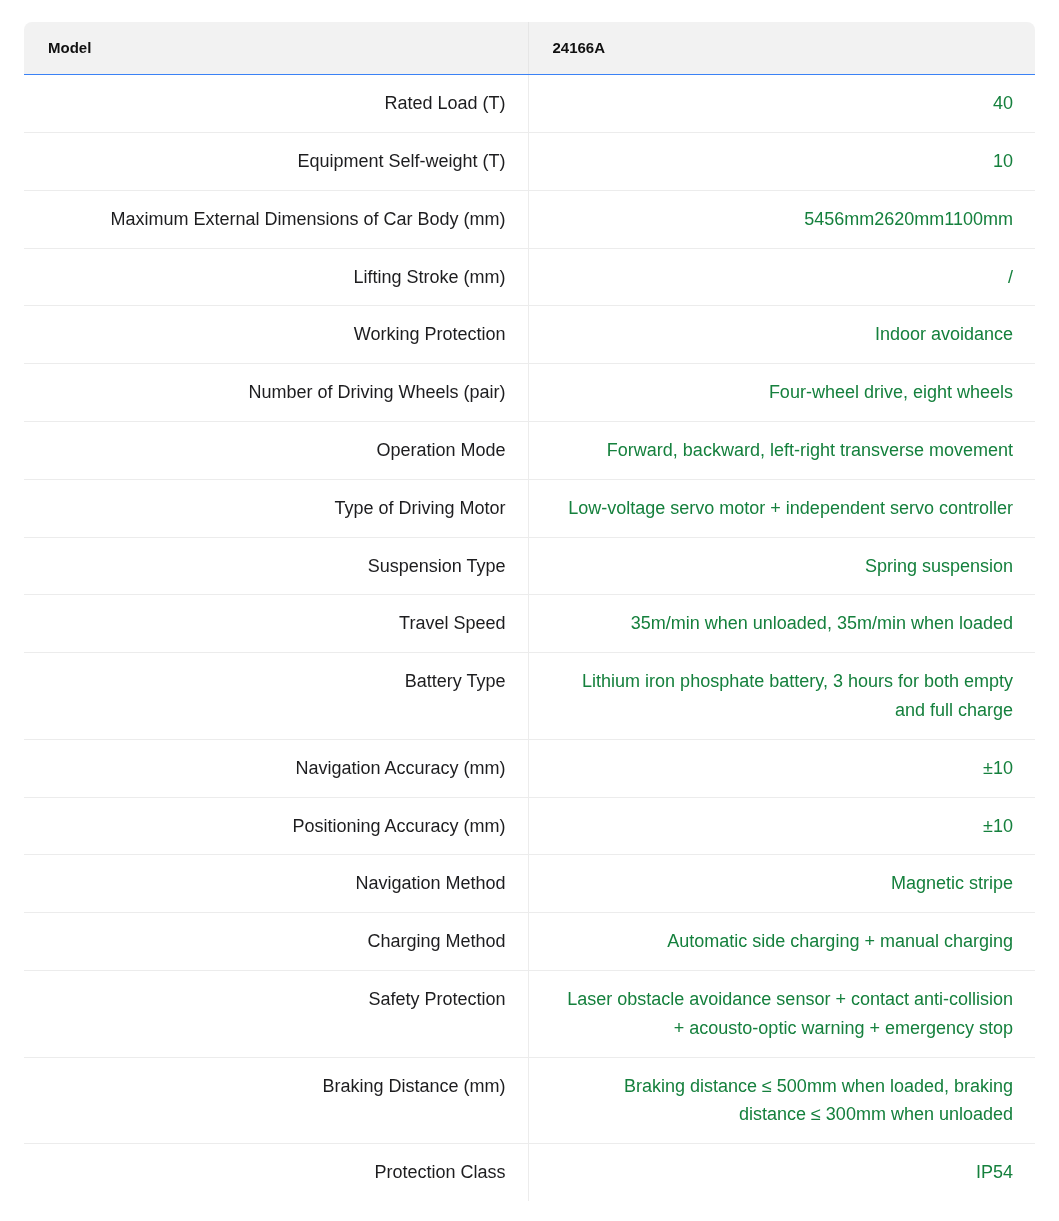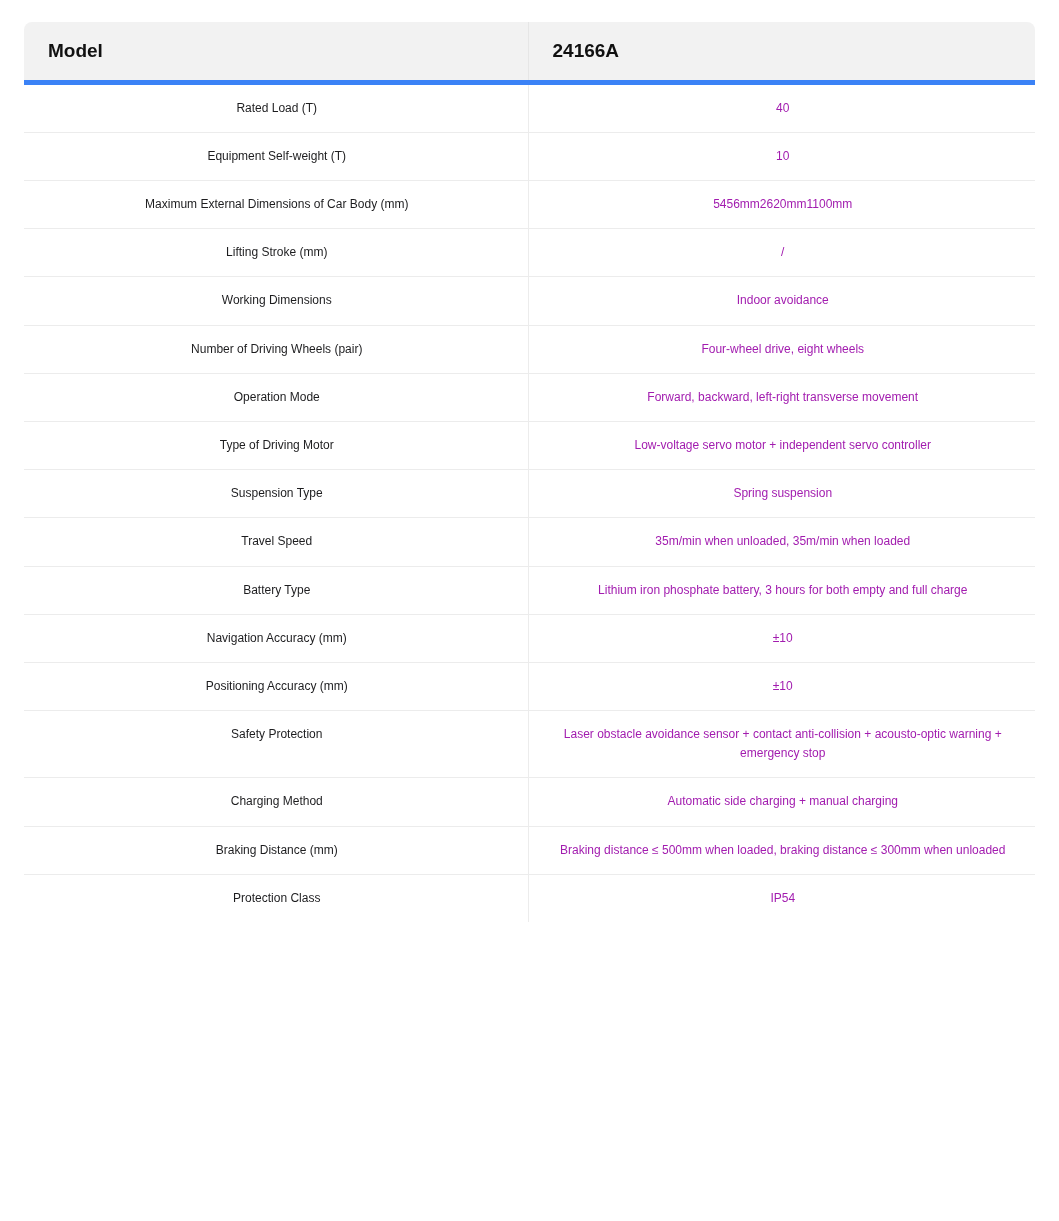--- a/index.html
+++ b/index.html
@@ -29,49 +29,49 @@
     border-top-right-radius: 8px;
     overflow: hidden;
   }
   table.spec-table col.col-label { width: 504px; }
   table.spec-table col.col-value { width: 507px; }
 
   table.spec-table tr.header-row {
     background: #f2f2f2;
   }
   table.spec-table tr.header-row th {
-    font-size: 19px;
+    font-size: 15px;
     font-weight: bold;
     color: #111111;
     text-align: left;
     padding: 16px 22px 16px 24px;
-    border-bottom: 5px solid #3b82f6;
+    border-bottom: 1px solid #3b82f6;
     vertical-align: top;
     line-height: 1.35;
   }
   table.spec-table tr.header-row th.label-cell {
     border-right: 1px solid #e6e6e6;
   }
 
   table.spec-table td {
-    font-size: 12px;
+    font-size: 18px;
     font-weight: normal;
     color: #1d1d1f;
-    text-align: center;
+    text-align: right;
     padding: 14px 22px 14px 24px;
     border-bottom: 1px solid #ececec;
     vertical-align: top;
     line-height: 1.6;
   }
   table.spec-table td.label-cell {
     border-right: 1px solid #ececec;
     color: #1d1d1f;
   }
   table.spec-table td.value-cell {
-    color: #a21caf;
+    color: #15803d;
   }
   table.spec-table tr:last-child td {
     border-bottom: none;
   }
 </style>
 </head>
 <body>
 
 <div class="page">
   <table class="spec-table">
@@ -96,21 +96,21 @@
         </tr>
         <tr>
           <td class="label-cell">Maximum External Dimensions of Car Body (mm)</td>
           <td class="value-cell">5456mm2620mm1100mm</td>
         </tr>
         <tr>
           <td class="label-cell">Lifting Stroke (mm)</td>
           <td class="value-cell">/</td>
         </tr>
         <tr>
-          <td class="label-cell">Working Dimensions</td>
+          <td class="label-cell">Working Protection</td>
           <td class="value-cell">Indoor avoidance</td>
         </tr>
         <tr>
           <td class="label-cell">Number of Driving Wheels (pair)</td>
           <td class="value-cell">Four-wheel drive, eight wheels</td>
         </tr>
         <tr>
           <td class="label-cell">Operation Mode</td>
           <td class="value-cell">Forward, backward, left-right transverse movement</td>
         </tr>
@@ -132,26 +132,30 @@
         </tr>
         <tr>
           <td class="label-cell">Navigation Accuracy (mm)</td>
           <td class="value-cell">±10</td>
         </tr>
         <tr>
           <td class="label-cell">Positioning Accuracy (mm)</td>
           <td class="value-cell">±10</td>
         </tr>
         <tr>
-          <td class="label-cell">Safety Protection</td>
-          <td class="value-cell">Laser obstacle avoidance sensor + contact anti-collision + acousto-optic warning + emergency stop</td>
+          <td class="label-cell">Navigation Method</td>
+          <td class="value-cell">Magnetic stripe</td>
         </tr>
         <tr>
           <td class="label-cell">Charging Method</td>
           <td class="value-cell">Automatic side charging + manual charging</td>
+        </tr>
+        <tr>
+          <td class="label-cell">Safety Protection</td>
+          <td class="value-cell">Laser obstacle avoidance sensor + contact anti-collision + acousto-optic warning + emergency stop</td>
         </tr>
         <tr>
           <td class="label-cell">Braking Distance (mm)</td>
           <td class="value-cell">Braking distance ≤ 500mm when loaded, braking distance ≤ 300mm when unloaded</td>
         </tr>
         <tr>
           <td class="label-cell">Protection Class</td>
           <td class="value-cell">IP54</td>
         </tr>
       </tbody>

